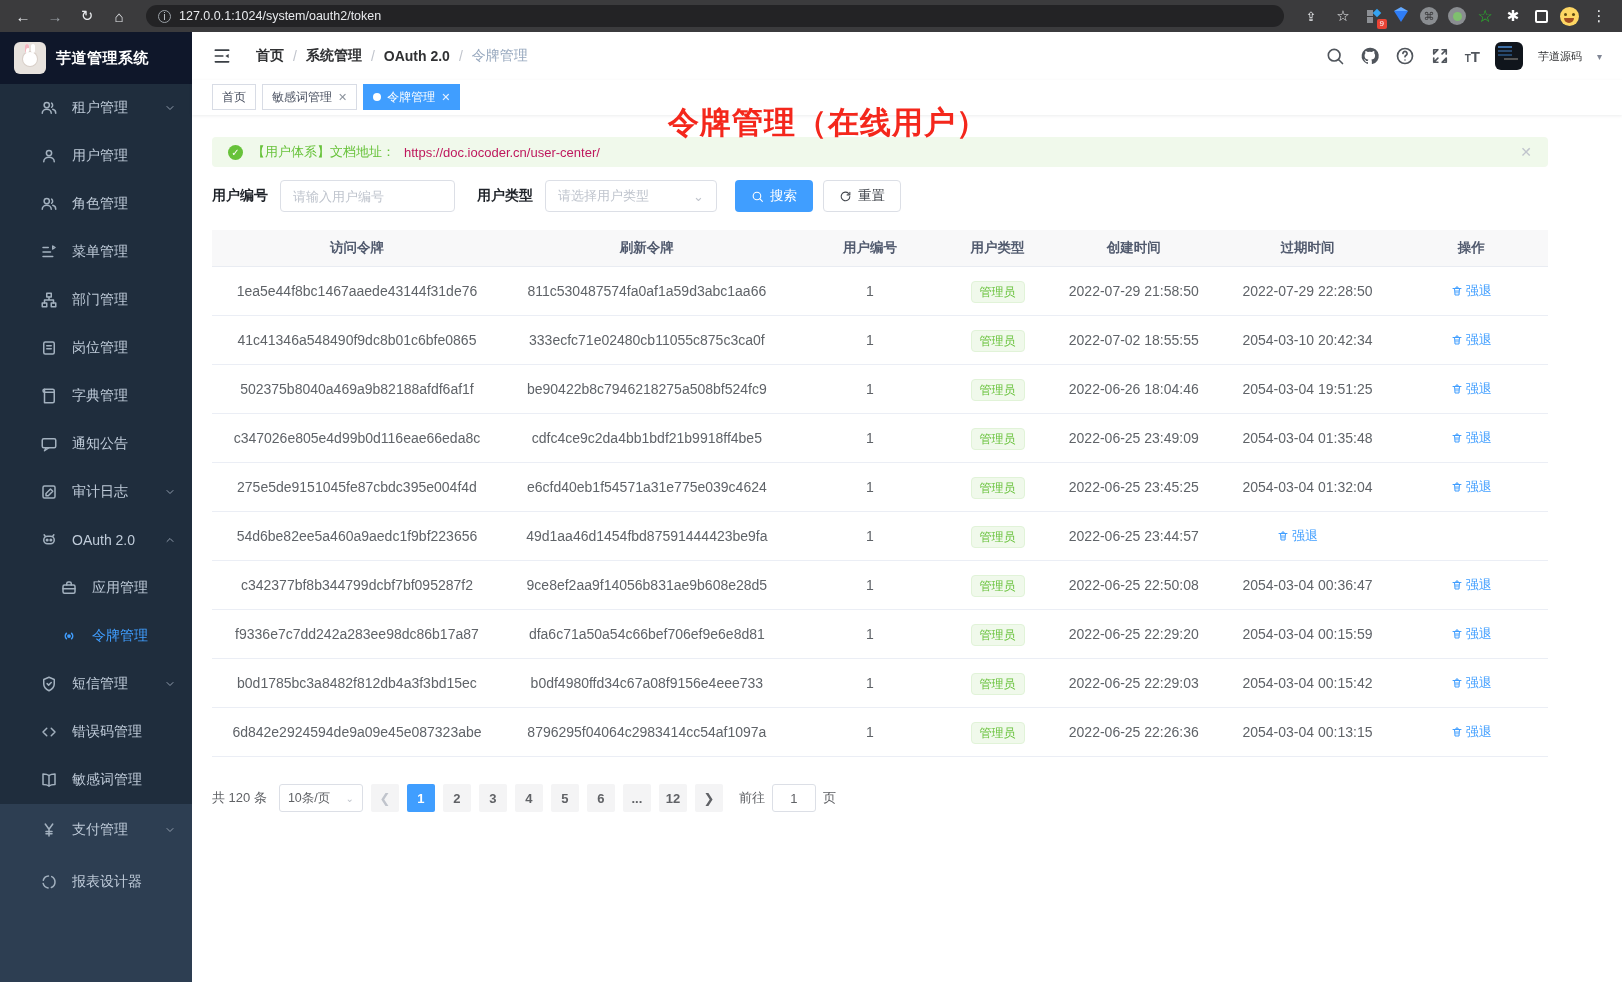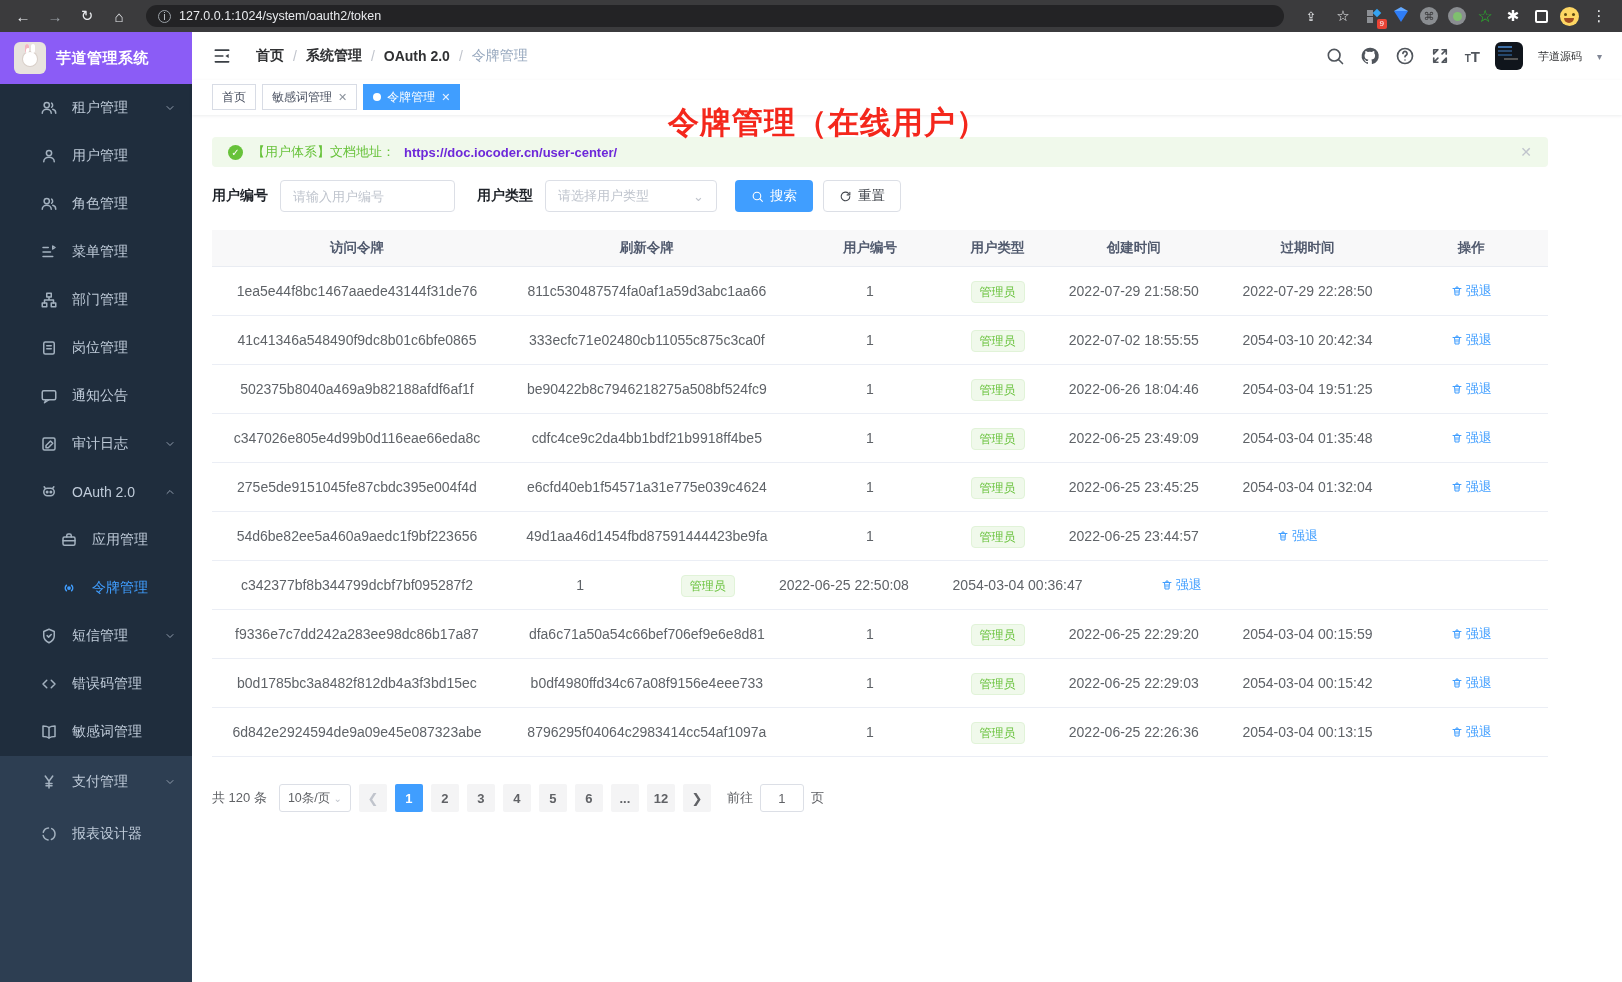--- a/index.html
+++ b/index.html
@@ -29,21 +29,21 @@
   .star-g { color:#27c128; font-size:17px; }
   .puzz { color:#fff; font-size:15px; }
   .sqw { width:13px; height:13px; border:2.5px solid #fff; border-radius:2px; }
   .emoji { width:19px; height:19px; border-radius:50%; background:#fdd663; position:relative; }
   .emoji:before { content:""; position:absolute; left:4px; top:6px; width:3px; height:3px; border-radius:50%; background:#5f4b12; box-shadow:8px 0 0 #5f4b12; }
   .emoji:after { content:""; position:absolute; left:4.5px; bottom:3px; width:10px; height:5px; border-radius:0 0 8px 8px; background:#a14d22; }
 
   
   .shell { display:flex; height:950px; position:relative; }
   .sidebar { width:192px; background:#1f2d3d; color:#bfcbd9; display:flex; flex-direction:column; flex-shrink:0; }
-  .logo-row { height:52px; background:#8b5cf6; display:flex; align-items:center; padding:0 14px; gap:10px; }
+  .logo-row { height:52px; background:#0f172a; display:flex; align-items:center; padding:0 14px; gap:10px; }
   .logo-img { width:32px; height:32px; border-radius:6px; background:#e8e3de; position:relative; overflow:hidden; flex-shrink:0;}
   .logo-img:before{content:""; position:absolute; left:9px; top:10px; width:14px; height:14px; border-radius:50%; background:#fff; box-shadow:0 0 0 1px #d8cfc8;}
   .logo-img:after{content:""; position:absolute; left:11px; top:2px; width:4px; height:9px; border-radius:3px; background:#fff; box-shadow:6px 0 0 #fff, 1px 4px 0 #f3b6c0 inset;}
   .logo-title { color:#fff; font-size:15px; font-weight:bold; letter-spacing:.5px; }
   .menu { flex:1; display:flex; flex-direction:column; }
   .m-item { height:48px; display:flex; align-items:center; padding:0 16px 0 40px; gap:14px; font-size:14px; cursor:pointer; position:relative; }
   .m-item .lbl { flex:1; }
   .m-item .ic { width:18px; height:18px; color:#a3b1bf; flex-shrink:0; }
   .m-item.child { padding-left:60px; }
   .m-item.active, .m-item.active .ic { color:#409eff; }
@@ -73,21 +73,21 @@
   .tag.active { background:#409eff; border-color:#409eff; color:#fff; }
   .tag.active .x { color:#e8f2ff; }
   .tag .dot { width:8px; height:8px; border-radius:50%; background:#fff; }
 
   .content { flex:1; padding:22px 74px 0 20px; position:relative; }
 
   .alert { height:30px; background:#f0f9eb; border-radius:4px; display:flex; align-items:center;
     padding:0 16px; gap:9px; font-size:13px; color:#67c23a; }
   .alert .ok { width:15px; height:15px; border-radius:50%; background:#67c23a; color:#fff; font-size:10px;
     display:flex; align-items:center; justify-content:center; flex-shrink:0;}
-  .alert a { color:#6d28d9; text-decoration:none; cursor:pointer;font-weight:bold;}
+  .alert a { color:#be185d; text-decoration:none; cursor:pointer;}
   .alert .close { margin-left:auto; color:#c0c4cc; font-size:14px; cursor:pointer; }
 
   .filters { display:flex; align-items:center; margin-top:13px; gap:10px; }
   .f-label { font-size:14px; font-weight:bold; color:#1f2329; margin-right:2px; }
   .f-input { width:175px; height:32px; border:1px solid #dcdfe6; border-radius:4px; padding:0 12px;
     font-size:13px; color:#606266; font-family:inherit; }
   .f-input::placeholder { color:#bfc4cd; }
   .f-select { width:172px; height:32px; border:1px solid #dcdfe6; border-radius:4px; padding:0 12px;
     display:flex; align-items:center; justify-content:space-between; color:#bfc4cd; font-size:13px; cursor:pointer; }
   .f-select .cv { color:#c0c4cc; }
@@ -105,21 +105,21 @@
   .td { color:#5f6368; height:48px; line-height:48px; }
   .c1{width:21.7%}.c2{width:21.7%}.c3{width:11.7%}.c4{width:7.4%}.c5{width:13%}.c6{width:13%}.c7{width:11.5%}
   .badge { display:inline-block; background:#f0f9eb; border:1px solid #e1f3d8; color:#67c23a;
     font-size:12px; line-height:20px; padding:0 8px; border-radius:4px; vertical-align:middle; }
   .oplink { color:#409eff; font-size:13px; cursor:pointer; display:inline-flex; align-items:center; gap:3px; }
   .oplink .bic { width:12px; height:12px; }
 
   .pager { display:flex; align-items:center; justify-content:flex-start; margin-top:27px; gap:8px;
     font-size:13px; color:#606266; }
   .pg-total { margin-right:4px; }
-  .pg-size { width:72px; height:28px; border:1px solid #dcdfe6; border-radius:3px; display:flex;
+  .pg-size { width:84px; height:28px; border:1px solid #dcdfe6; border-radius:3px; display:flex;
     align-items:center; justify-content:space-between; padding:0 8px; color:#606266; cursor:pointer; font-size:12.5px;}
   .pg-size .cv{ color:#c0c4cc; font-size:10px;}
   .pg-btn { min-width:28px; height:28px; background:#f4f4f5; border-radius:2px; display:flex;
     align-items:center; justify-content:center; font-size:13px; font-weight:600; color:#606266; cursor:pointer; padding:0 4px;}
   .pg-btn.arrow { font-weight:400; }
   .pg-btn.disabled { color:#c0c4cc; }
   .pg-btn.active { background:#409eff; color:#fff; }
   .pg-goto { display:flex; align-items:center; gap:7px; margin-left:8px; }
   .pg-in { width:44px; height:28px; border:1px solid #dcdfe6; border-radius:3px; text-align:center;
     font-size:13px; color:#606266; font-family:inherit; }
@@ -319,20 +319,26 @@
         <svg class="ic fill-none">
             <use href="#i-dept"></use>
           </svg>
         <span class="lbl">部门管理</span>
       </div>
       <div class="m-item">
         <svg class="ic fill-none">
             <use href="#i-post"></use>
           </svg>
         <span class="lbl">岗位管理</span>
+      </div>
+      <div class="m-item">
+        <svg class="ic fill-none">
+            <use href="#i-dict"></use>
+          </svg>
+        <span class="lbl">字典管理</span>
       </div>
       <div class="m-item">
         <svg class="ic fill-none">
             <use href="#i-notice"></use>
           </svg>
         <span class="lbl">通知公告</span>
       </div>
       <div class="m-item">
         <svg class="ic fill-none">
             <use href="#i-audit"></use>
@@ -575,20 +581,21 @@
           <div class="td c5">2022-06-25 23:44:57</div>
           <div class="td c7"><span class="oplink">
                 <svg class="bic fill-none">
                   <use href="#i-trash"></use>
                 </svg>
                 <span>强退</span>
               </span></div>
         </div>
         <div class="tr">
           <div class="td c1">c342377bf8b344799dcbf7bf095287f2</div>
+          <div class="td c2">9ce8ef2aa9f14056b831ae9b608e28d5</div>
           <div class="td c3">1</div>
           <div class="td c4"><span class="badge">管理员</span></div>
           <div class="td c5">2022-06-25 22:50:08</div>
           <div class="td c6">2054-03-04 00:36:47</div>
           <div class="td c7"><span class="oplink">
                 <svg class="bic fill-none">
                   <use href="#i-trash"></use>
                 </svg>
                 <span>强退</span>
               </span></div>

